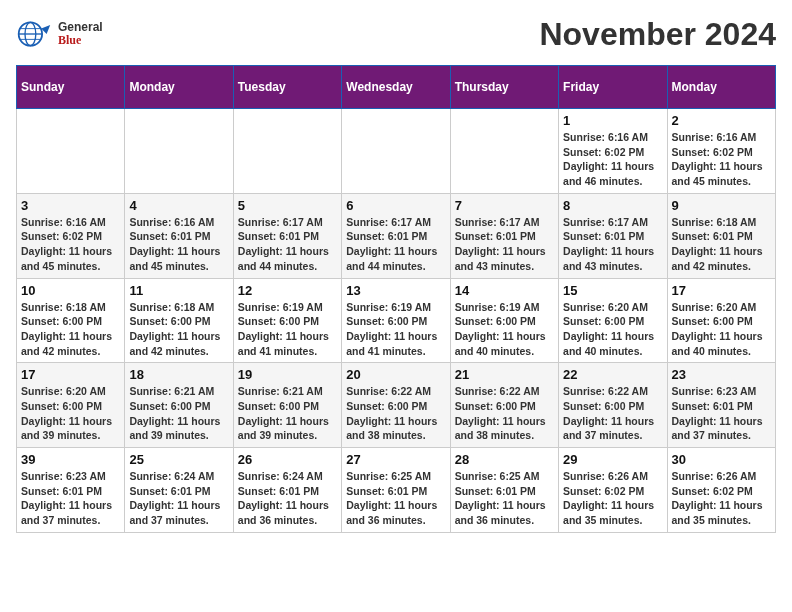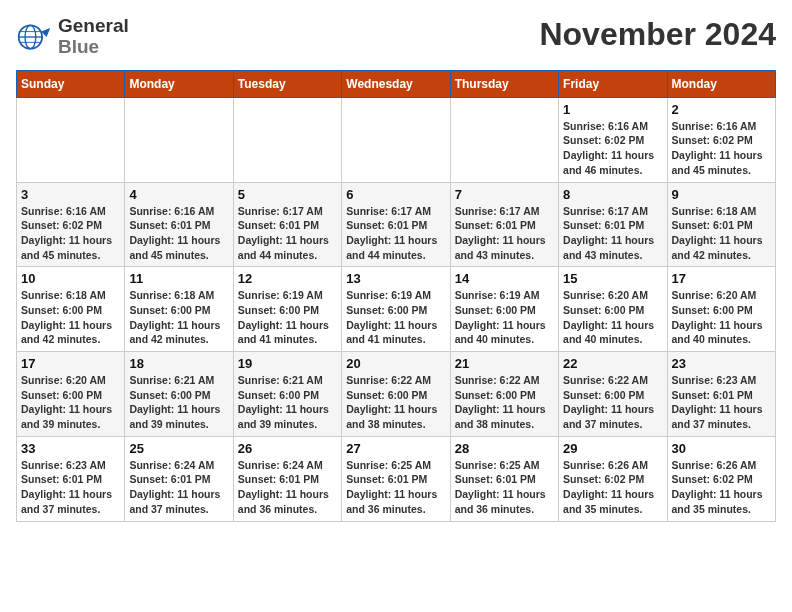--- a/index.html
+++ b/index.html
@@ -15,29 +15,29 @@
       justify-content: space-between;
       align-items: flex-start;
       margin-bottom: 12px;
     }
     .logo {
       display: flex;
       align-items: center;
       gap: 6px;
     }
     .logo-text {
-      font-size: 19px;
+      font-size: 12px;
       font-weight: bold;
       line-height: 1.1;
     }
     .logo-text span {
       display: block;
     }
     .logo-text .general { color: #333; }
-    .logo-text .blue { color: #737373; }
+    .logo-text .blue { color: #b91c1c; font-family: Liberation Serif, serif; }
     .logo-icon {
       width: 36px;
       height: 36px;
     }
     .title-block {
       text-align: right;
     }
     .month-title {
       font-size: 32px;
       font-weight: bold;
@@ -46,23 +46,23 @@
     .location {
       font-size: 14px;
       color: #555;
     }
     .calendar {
       width: 100%;
       border-collapse: collapse;
       font-size: 11px;
     }
     .calendar thead th {
-      background: #c2410c;
+      background: #701a75;
       color: #fff;
-      padding: 6px 4px;
+      padding: 14px 4px;
       text-align: left;
       font-size: 12px;
       font-weight: bold;
       border: 1px solid #1a5fb4;
     }
     .calendar tbody td {
       border: 1px solid #ccc;
       vertical-align: top;
       padding: 4px;
       width: 108px;
@@ -273,21 +273,21 @@
         </td>
         <td>
           <div class="day-num">23</div>
           <div class="day-info" style="white-space: pre-line;">Sunrise: 6:23 AM
 Sunset: 6:01 PM
 Daylight: 11 hours and 37 minutes.</div>
         </td>
       </tr>
       <tr>
         <td>
-          <div class="day-num">33</div>
+          <div class="day-num">39</div>
           <div class="day-info" style="white-space: pre-line;">Sunrise: 6:23 AM
 Sunset: 6:01 PM
 Daylight: 11 hours and 37 minutes.</div>
         </td>
         <td>
           <div class="day-num">25</div>
           <div class="day-info" style="white-space: pre-line;">Sunrise: 6:24 AM
 Sunset: 6:01 PM
 Daylight: 11 hours and 37 minutes.</div>
         </td>

